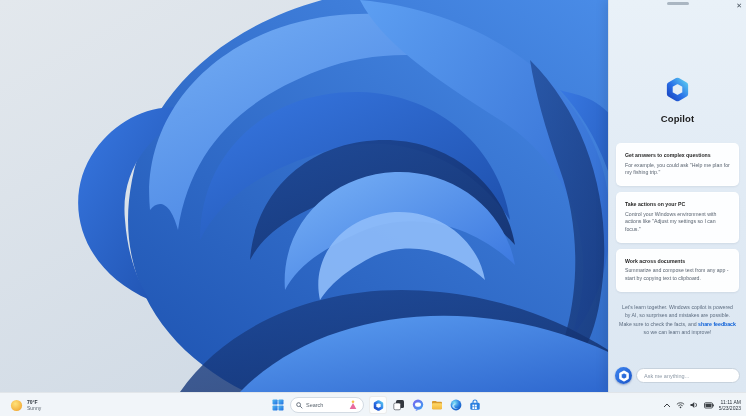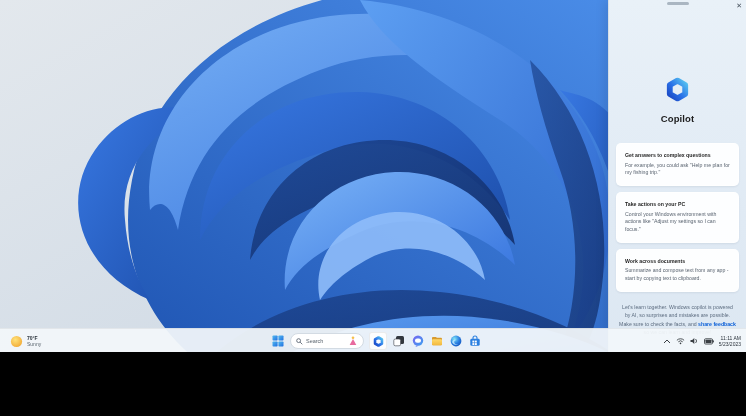--- a/index.html
+++ b/index.html
@@ -1,17 +1,17 @@
 <!DOCTYPE html>
 <html><head>
 <meta charset="utf-8">
 <style>
   * { margin:0; padding:0; box-sizing:border-box; }
   body { font-family:"Liberation Sans", sans-serif; background:#000; }
-  .screen { position:relative; width:746px; height:352px; overflow:hidden; background:#d946ef; }
+  .screen { position:relative; width:746px; height:416px; overflow:hidden; background:#d946ef; }
 
   
   .wallpaper { position:absolute; inset:0; }
 
   
   .copilot-panel {
     position:absolute; top:0; right:0; width:138px; height:392px;
     background:linear-gradient(180deg,#e9f1f8 0%, #e0eaf4 55%, #dce7f2 100%);
     border-left:1px solid rgba(0,0,0,.07);
     box-shadow:-3px 0 10px rgba(0,0,0,.10);

